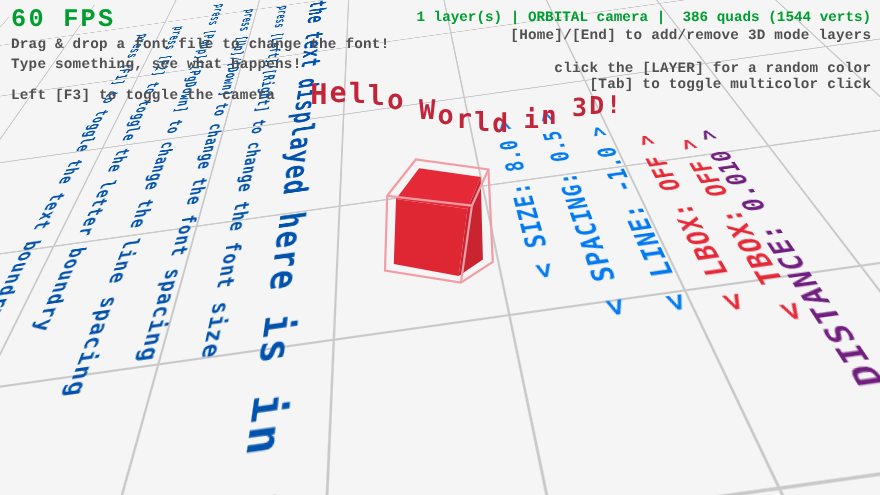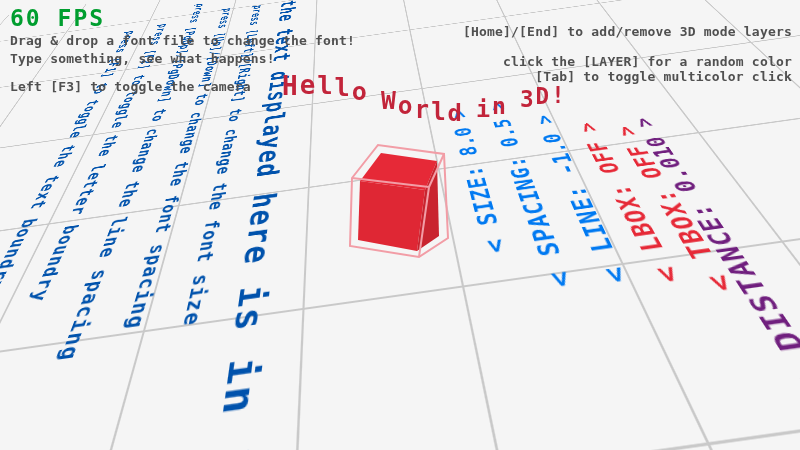--- a/index.html
+++ b/index.html
@@ -40,21 +40,21 @@
   .o4{left:1575px; top:630px;}
   .o5{left:1600px; top:720px;}
   .c-blue{color:var(--blue);} .c-red{color:var(--red);} .c-purple{color:var(--purple);}
 
   .cube-svg{position:absolute; inset:0; width:800px; height:450px; pointer-events:none;}
   .wave{position:absolute; left:282px; top:80px; font-size:26px; font-weight:bold;
         color:var(--maroon); letter-spacing:2px; white-space:nowrap;text-decoration:underline;}
   .wave span{display:inline-block;}
 
   
-  .hud{position:absolute; inset:0; pointer-events:none;}
+  .hud{position:absolute; inset:0; pointer-events:none;font-family:Liberation Mono, monospace;}
   .fps{position:absolute; left:10px; top:5px; font-size:23px; font-weight:bold;
        color:var(--green); letter-spacing:2px;}
   .instr{font-size:13px; font-weight:bold; color:var(--gray); letter-spacing:0.2px;}
   .il{position:absolute; left:10px;text-align:right;}
   .il0{top:33px;} .il1{top:51px;} .il2{top:79px;}
   .status{position:absolute; right:8px; top:8px; font-size:13px; font-weight:bold;
           color:var(--green); white-space:pre;}
   .ir{position:absolute; right:8px; text-align:right;}
   .ir0{top:24px;} .ir1{top:39px;} .ir2{top:54px;} .ir3{top:69px;}
 </style>
@@ -103,19 +103,20 @@
     <div class="wave"><span style="transform: translateY(-8.6px); font-size: 26px;">H</span><span style="transform: translateY(-10px); font-size: 25.8px;">e</span><span style="transform: translateY(-9.7px); font-size: 25.6px;">l</span><span style="transform: translateY(-7.7px); font-size: 25.3px;">l</span><span style="transform: translateY(-4.2px); font-size: 25.1px;">o</span><span style="transform: translateY(0.4px); font-size: 24.9px; width: 12px;"> </span><span style="transform: translateY(5.3px); font-size: 24.7px;">W</span><span style="transform: translateY(10px); font-size: 24.5px;">o</span><span style="transform: translateY(13.8px); font-size: 24.2px;">r</span><span style="transform: translateY(16.2px); font-size: 24px;">l</span><span style="transform: translateY(16.8px); font-size: 23.8px;">d</span><span style="transform: translateY(15.8px); font-size: 23.6px; width: 12px;"> </span><span style="transform: translateY(13.3px); font-size: 23.4px;">i</span><span style="transform: translateY(9.8px); font-size: 23.1px;">n</span><span style="transform: translateY(6px); font-size: 22.9px; width: 12px;"> </span><span style="transform: translateY(2.6px); font-size: 22.7px;">3</span><span style="transform: translateY(0.2px); font-size: 22.5px;">D</span><span style="transform: translateY(-0.7px); font-size: 22.3px;">!</span></div>
   </div>
 
   <div class="hud">
     <div class="fps">60 FPS</div>
 
     <div class="instr il il0">Drag &amp; drop a font file to change the font!</div>
     <div class="instr il il1">Type something, see what happens!</div>
     <div class="instr il il2">Left [F3] to toggle the camera</div>
 
+    <div class="status">1 layer(s) | ORBITAL camera |  386 quads (1544 verts)</div>
 
     <div class="instr ir ir0">[Home]/[End] to add/remove 3D mode layers</div>
     <div class="instr ir ir2">click the [LAYER] for a random color</div>
     <div class="instr ir ir3">[Tab] to toggle multicolor click</div>
   </div>
 
 </div>
 
 </body></html>

